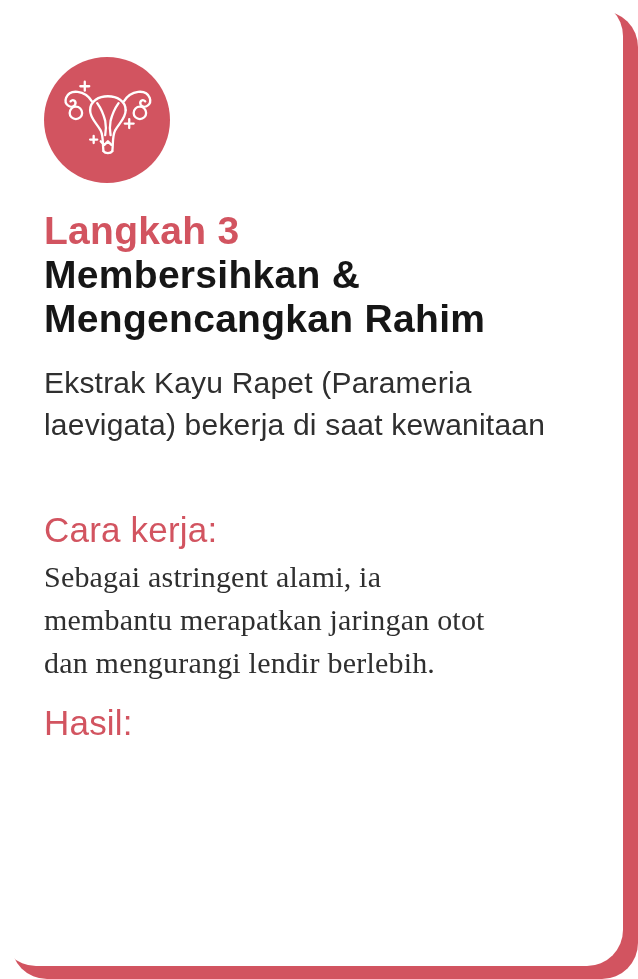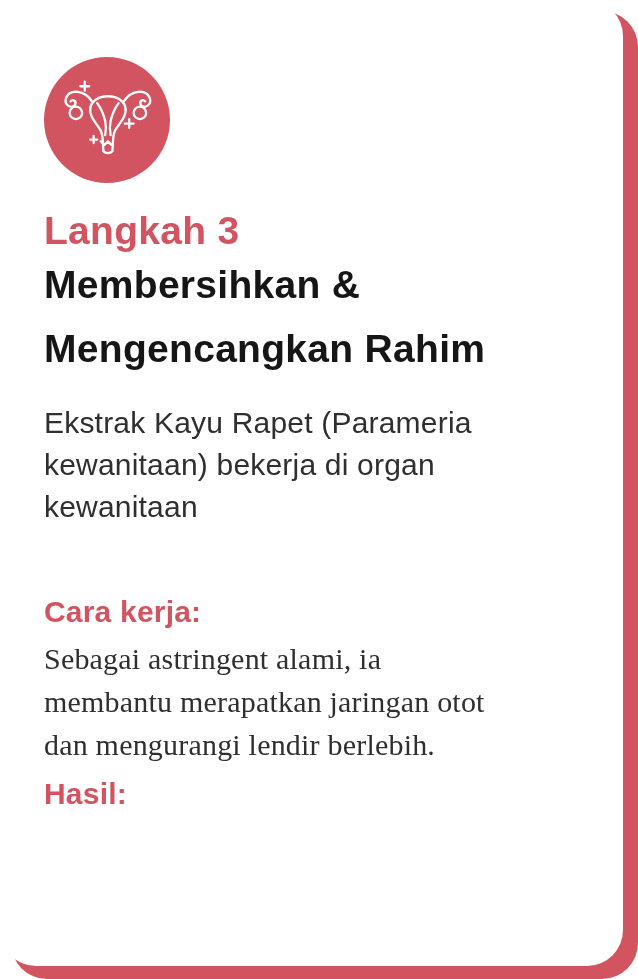--- a/index.html
+++ b/index.html
@@ -44,39 +44,39 @@
     margin-top:26px;
     font-size:39px;
     font-weight:800;
     line-height:44px;
     color:var(--accent);
     letter-spacing:.3px;
   }
   .title{
     font-size:39px;
     font-weight:800;
-    line-height:64px;
+    line-height:44px;
     color:var(--title);
     letter-spacing:.3px;
     white-space:pre-line;
   }
   .intro{
     margin-top:21px;
     font-size:30px;
     font-weight:400;
     line-height:42px;
     color:var(--body);
     letter-spacing:.2px;
     white-space:pre-line;
   }
   .section{margin-top:64px;}
-  .section + .section{margin-top:8px;}
+  .section + .section{margin-top:19px;}
   .section h2{
-    font-size:30px;
-    font-weight:700;
+    font-size:35px;
+    font-weight:400;
     line-height:40px;
     color:var(--accent);
     letter-spacing:.2px;
   }
   .section p{
     margin-top:5px;
     font-size:30px;
     font-weight:400;
     line-height:43px;
     color:var(--body);
@@ -117,21 +117,21 @@
         <path d="M88 62 V72 M83 67 H93"></path>
         <path d="M48 81 V89 M44 85 H52"></path>
       </svg>
     </div>
 
     <div class="step">Langkah 3</div>
     <h1 class="title">Membersihkan &amp;
 Mengencangkan Rahim</h1>
 
     <p class="intro">Ekstrak Kayu Rapet (Parameria
-kewanitaan) bekerja di organ kewanitaan</p>
+laevigata) bekerja di saat kewanitaan</p>
 
     <div class="section">
       <h2>Cara kerja:</h2>
       <p>Sebagai astringent alami, ia
 membantu merapatkan jaringan otot
 dan mengurangi lendir berlebih.</p>
     </div>
 
     <div class="section">
       <h2>Hasil:</h2>

